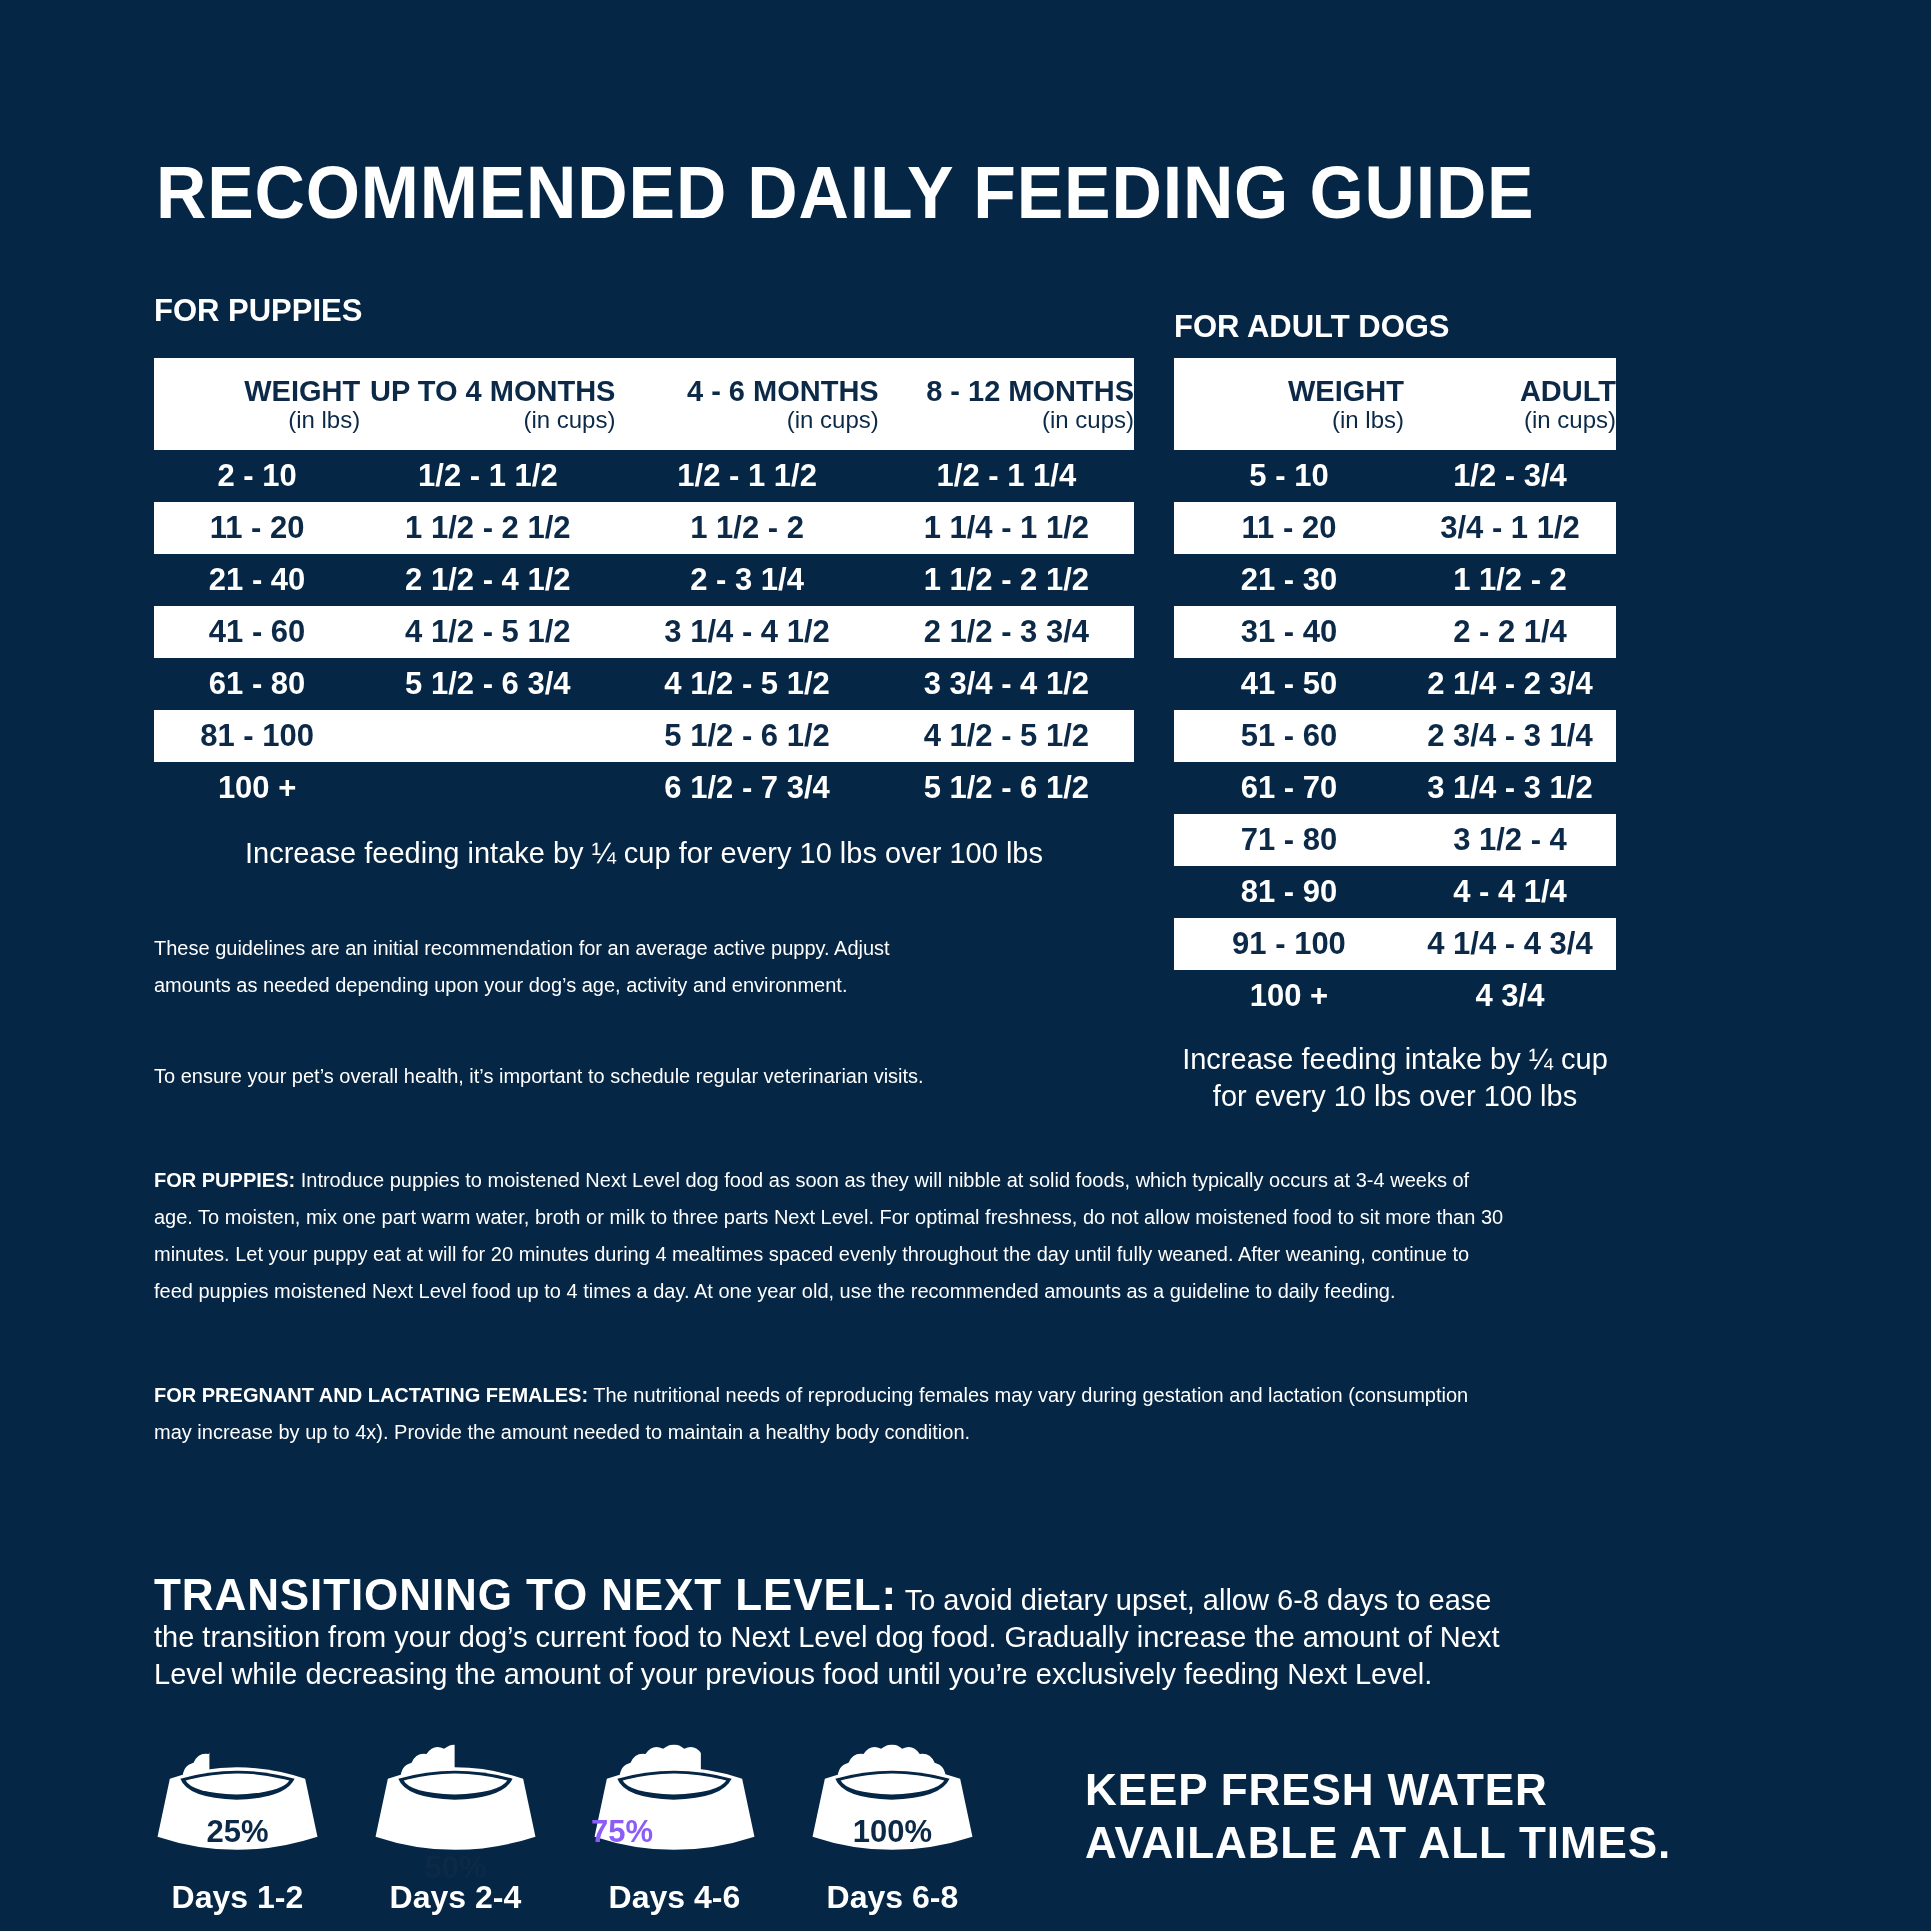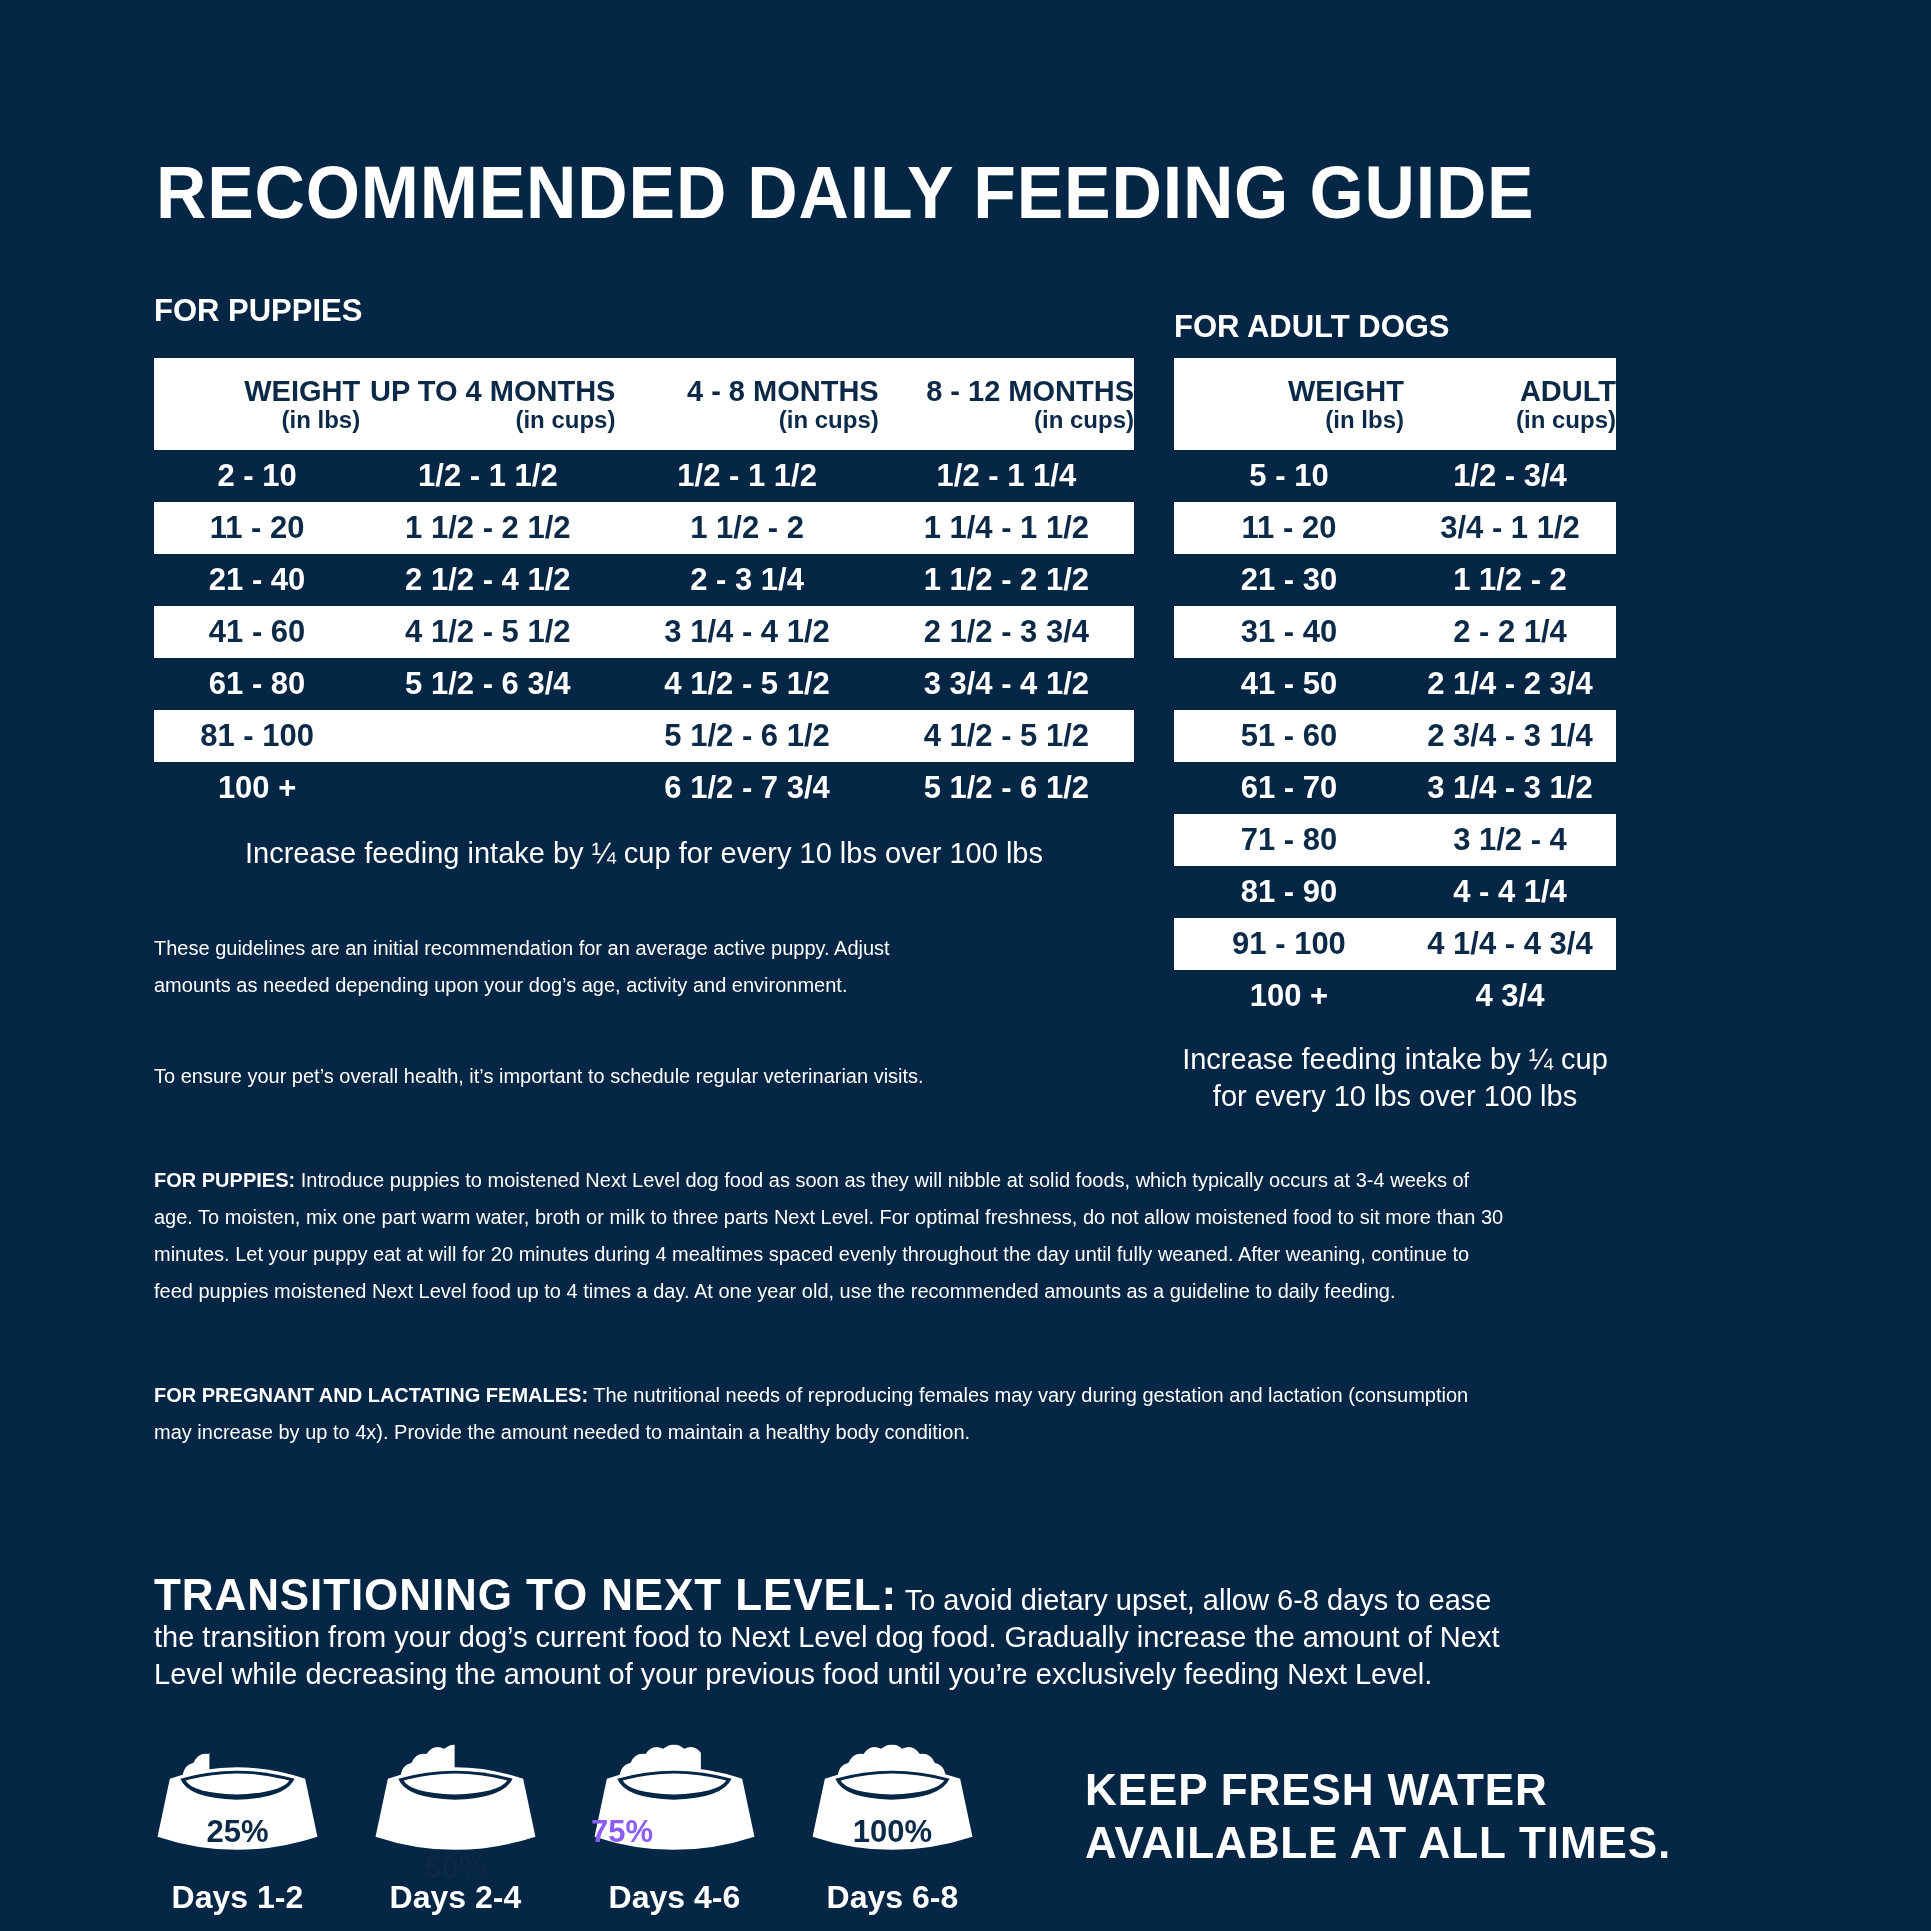--- a/index.html
+++ b/index.html
@@ -8,21 +8,21 @@
     font-family:"Liberation Sans", sans-serif; position:relative; overflow:hidden;
   }
   .abs { position:absolute; }
   .title {
     left:156px; top:149px; width:1475px; font-size:75px; font-weight:700; letter-spacing:0.9px;
     white-space:nowrap; transform:scaleX(0.93); transform-origin:left top;
   }
   .section-label { font-size:31px; font-weight:700; white-space:nowrap; }
   table { border-collapse:collapse; table-layout:fixed; }
   .tbl th { background:#ffffff; color:#0c2a48; font-weight:700; font-size:29px; height:92px; padding:0; text-align:right; vertical-align:middle; line-height:1.05; }
-  .tbl th .sub { display:block; font-weight:700; font-size:24px;padding-left:48px; }
+  .tbl th .sub { display:block; font-weight:400; font-size:24px;padding-left:48px; }
   .tbl td { height:52px; padding:0; text-align:center; font-size:31px; font-weight:700; vertical-align:middle; white-space:nowrap; }
   .tbl tr.light td { background:#ffffff; color:#0c2a48;margin-top:22px; }
   .tbl tr.dark td { background:transparent; color:#ffffff; }
   .note { font-size:29px; text-align:center; }
   .para { font-size:20px; line-height:37px; }
   .para b { font-weight:700; }
   .trans { font-size:29px; line-height:37px; }
   .trans b { font-size:44px; font-weight:700; letter-spacing:0.9px; }
   .bowl-wrap { width:167px; text-align:center; }
   .bowl-label { font-size:32px; font-weight:700; white-space:nowrap; }
@@ -38,21 +38,21 @@
   <colgroup>
       <col style="width:206px">
       <col style="width:255px">
       <col style="width:263px">
       <col style="width:255px">
     </colgroup>
   <thead>
     <tr>
       <th><span>WEIGHT</span><span class="sub">(in lbs)</span></th>
       <th><span>UP TO 4 MONTHS</span><span class="sub">(in cups)</span></th>
-      <th><span>4 - 8 MONTHS</span><span class="sub">(in cups)</span></th>
+      <th><span>4 - 6 MONTHS</span><span class="sub">(in cups)</span></th>
       <th><span>8 - 12 MONTHS</span><span class="sub">(in cups)</span></th>
     </tr>
   </thead>
   <tbody id="puppy-body">
       <tr class="dark">
         <td>2 - 10</td>
         <td>1/2 - 1 1/2</td>
         <td>1/2 - 1 1/2</td>
         <td>1/2 - 1 1/4</td>
       </tr>

